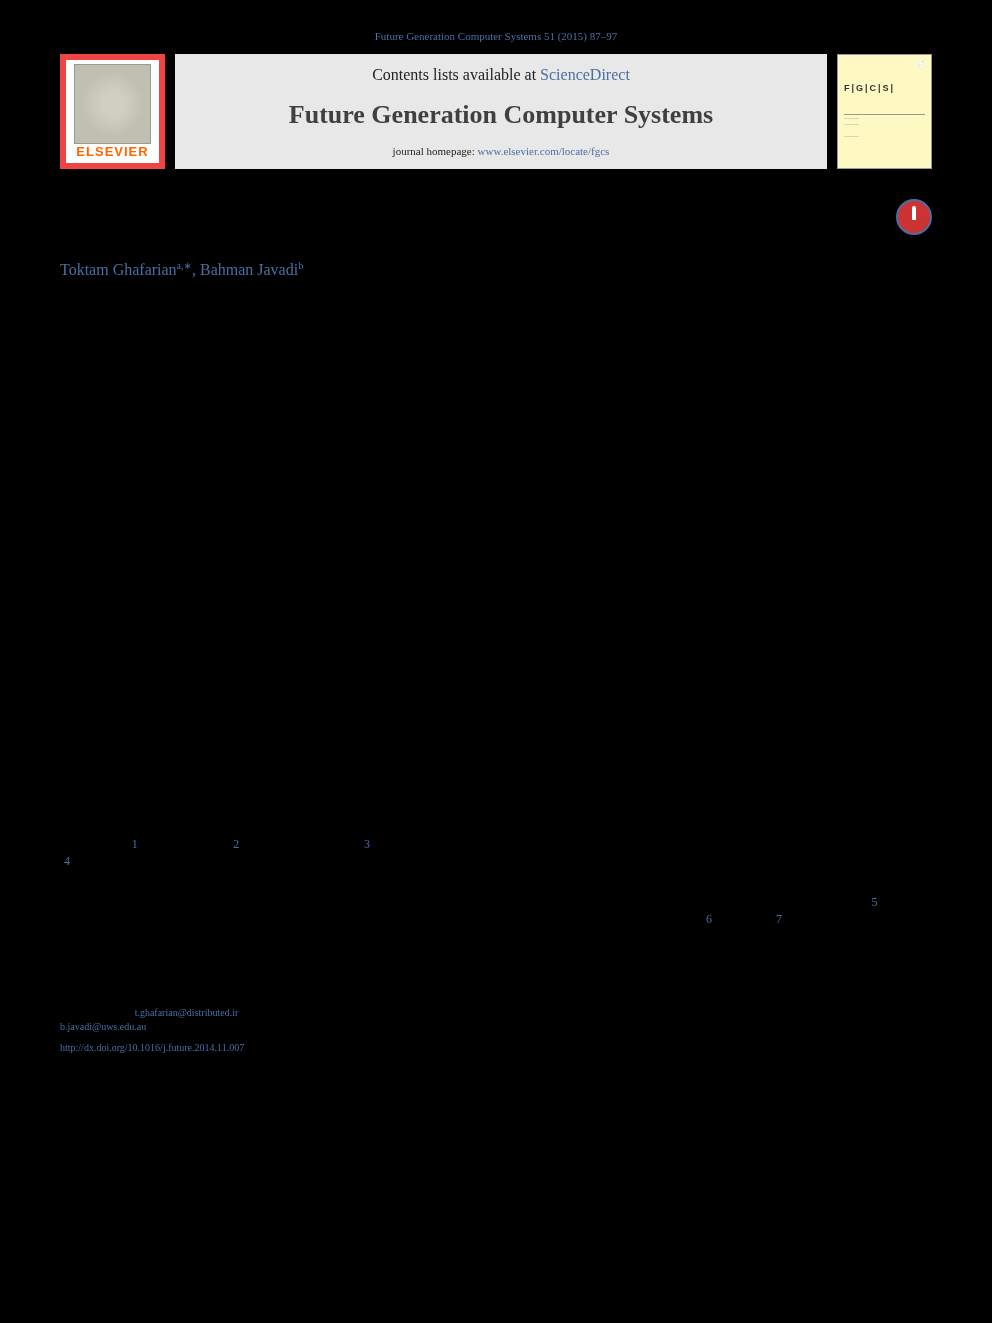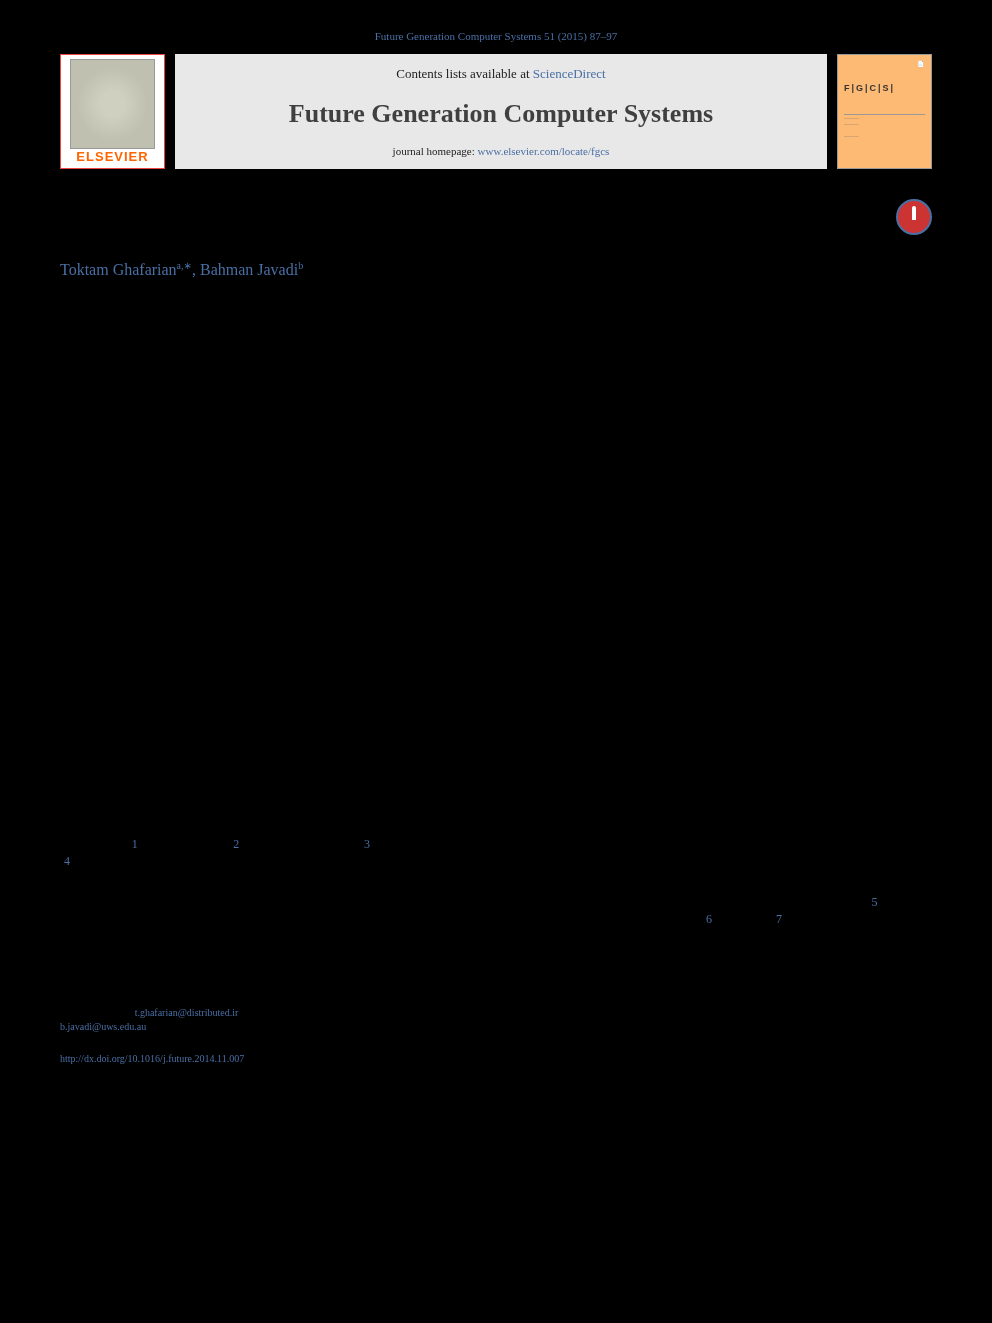--- a/index.html
+++ b/index.html
@@ -17,21 +17,21 @@
     .header-box { 
       display: flex; 
       align-items: stretch;
       margin-bottom: 30px;
       gap: 10px;
     }
     .elsevier-logo { 
       width: 105px; 
       height: 115px;
       background: #fff; 
-      border: 1px solid #ef4444;
+      border: 6px solid #ef4444;
       display: flex;
       flex-direction: column;
       align-items: center;
       justify-content: flex-end;
       padding: 4px;
     }
     .elsevier-tree {
       flex: 1;
       width: 90%;
       background: radial-gradient(ellipse at center, #d0d0c0 20%, #c0c0b0 60%);
@@ -47,29 +47,29 @@
     }
     .header-center { 
       flex: 1; 
       background: #e8e8e8; 
       text-align: center; 
       padding: 12px 20px;
       display: flex;
       flex-direction: column;
       justify-content: space-between;
     }
-    .contents-line { font-size: 13px; color: #222; }
+    .contents-line { font-size: 16px; color: #222; }
     .contents-line a { color: #4a6fa5; text-decoration: none; }
     .journal-name { font-size: 26px; font-weight: bold; color: #404040; }
     .homepage-line { font-size: 11px; color: #222; }
     .homepage-line a { color: #4a6fa5; text-decoration: none; }
     .journal-cover { 
       width: 95px; 
       height: 115px; 
-      background: #fdba74; 
+      background: #fef9c3; 
       border: 1px solid #999;
       padding: 6px;
       font-size: 7px;
       line-height: 1.2;
     }
     .cover-title { font-family: Arial; font-weight: bold; font-size: 9px; color: #333; letter-spacing: 2px; margin-top: 15px; }
     
     .title-row { display: flex; align-items: flex-start; justify-content: space-between; margin-bottom: 25px; }
     .paper-title { font-size: 24px; color: #000; flex: 1; line-height: 1.3; }
     .crossmark { 
@@ -106,21 +106,21 @@
     
     .main-columns { display: flex; gap: 25px; }
     .col { flex: 1; font-size: 12px; line-height: 1.45; text-align: justify; }
     .section-heading { font-weight: bold; font-size: 13px; margin-bottom: 10px; }
     .col p { text-indent: 14px; }
     .col a.ref { color: #4a6fa5; text-decoration: none; }
     
     .footer-divider { border-top: 1px solid #000; margin: 15px 0 6px 0; width: 120px; }
     .footnotes { font-size: 10px; line-height: 1.4; }
     .footnotes a { color: #4a6fa5; text-decoration: none; }
-    .doi-line { color: #4a6fa5; font-size: 10px; margin-top: 19px; }
+    .doi-line { color: #4a6fa5; font-size: 10px; margin-top: 8px; }
     .copyright-footer { font-size: 10px; margin-top: 2px; }
     
     .page-bottom { display: flex; gap: 25px; margin-top: 6px; align-items: flex-end; }
     .page-bottom .left { flex: 1; }
     .page-bottom .right { flex: 1; }
   </style>
 </head>
 <body>
 
 <div class="page">

